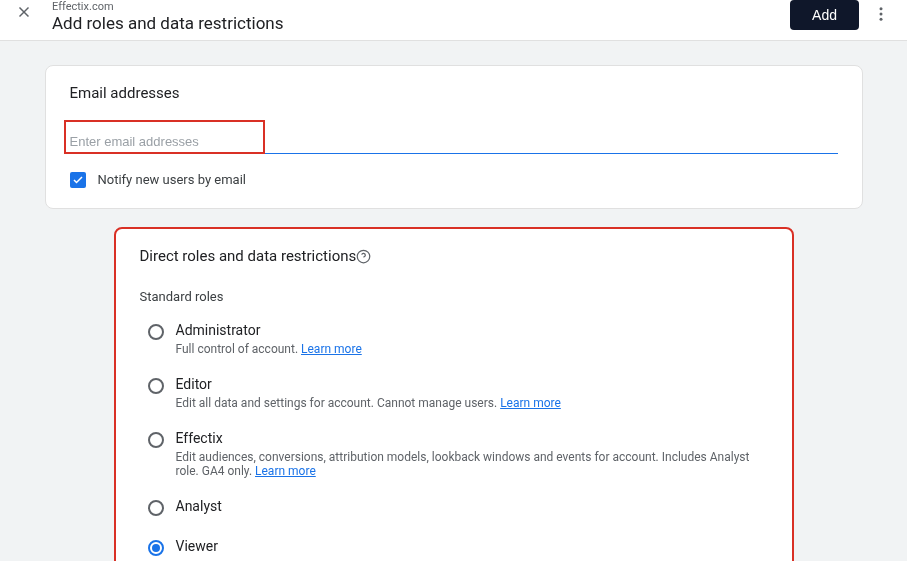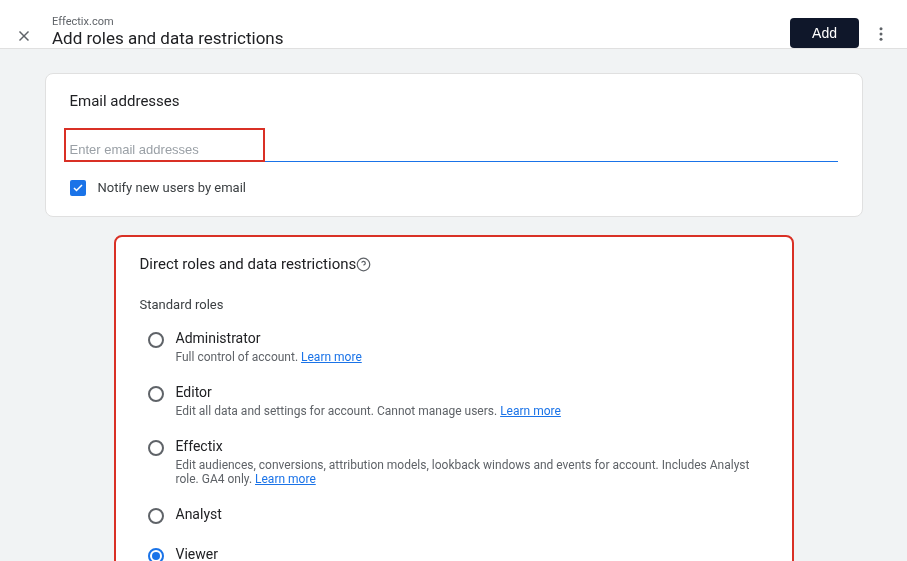--- a/index.html
+++ b/index.html
@@ -9,23 +9,23 @@
     }
     body {
       font-family: 'Google Sans', Roboto, Arial, sans-serif;
       background: #f1f3f4;
       width: 907px;
       height: 561px;
       overflow: hidden;
     }
     .header {
       background: #fff;
-      height: 49px;
-      display: flex;
-      align-items: flex-end;
+      height: 41px;
+      display: flex;
+      align-items: flex-start;
       padding: 0 12px;
       border-bottom: 1px solid #e0e0e0;
     }
     .close-btn {
       width: 24px;
       height: 24px;
       display: flex;
       align-items: center;
       justify-content: center;
       cursor: pointer;

